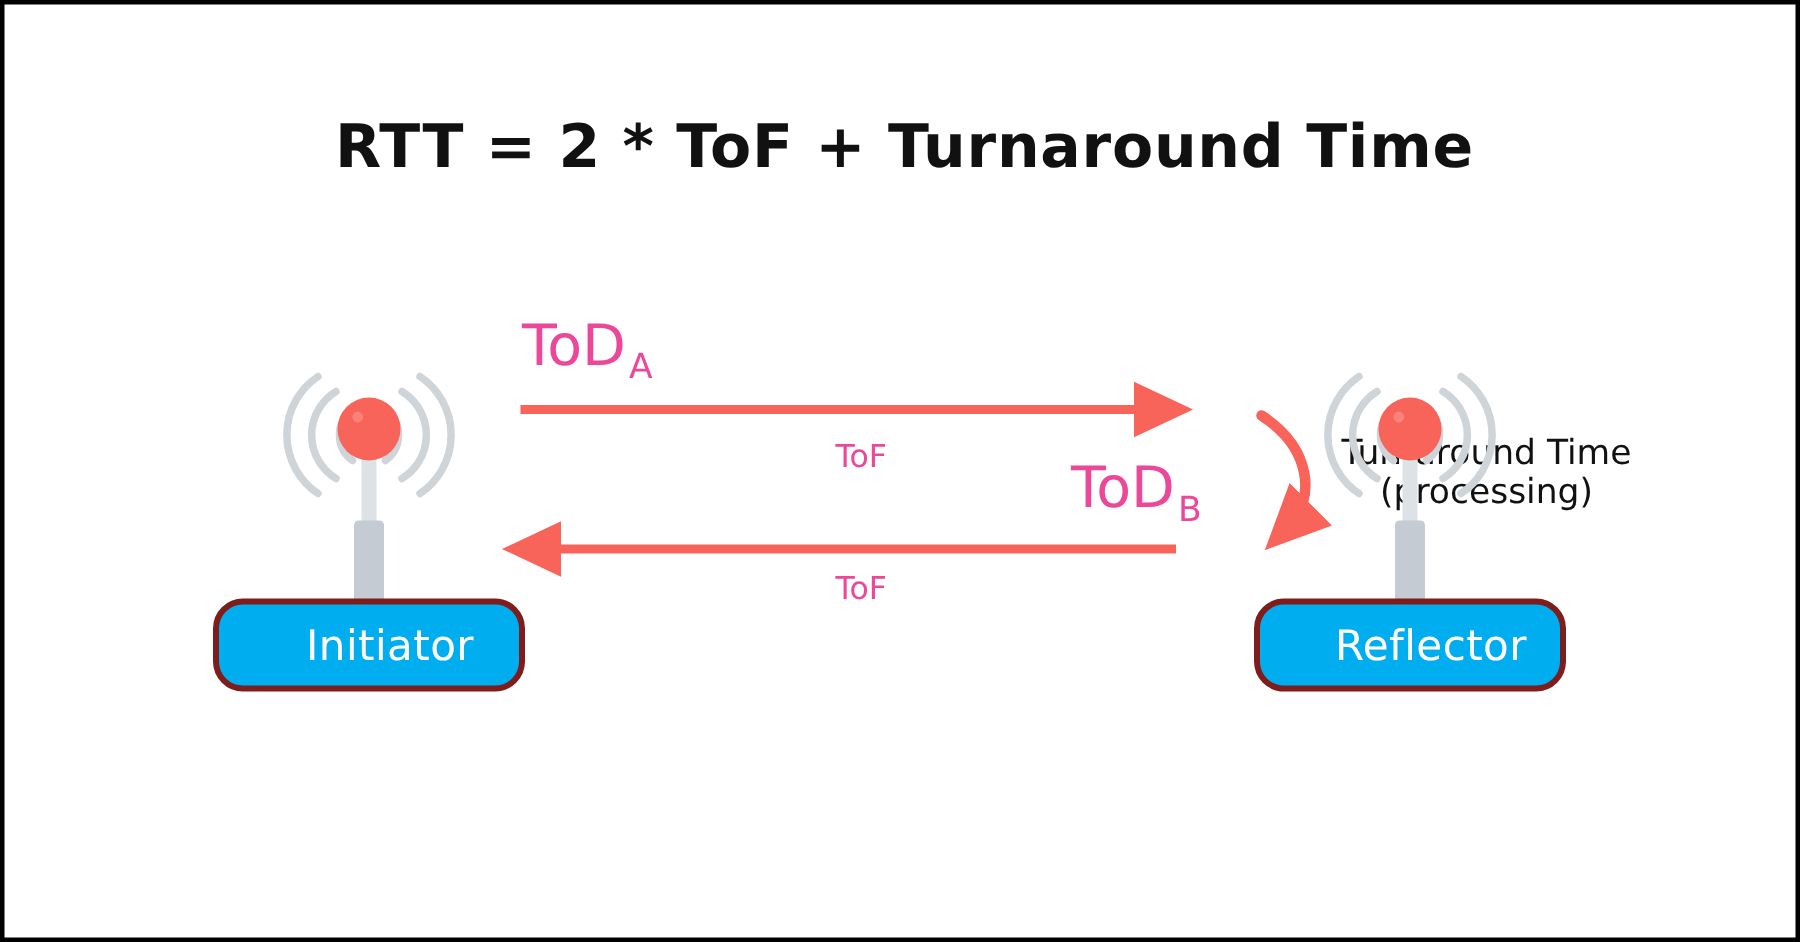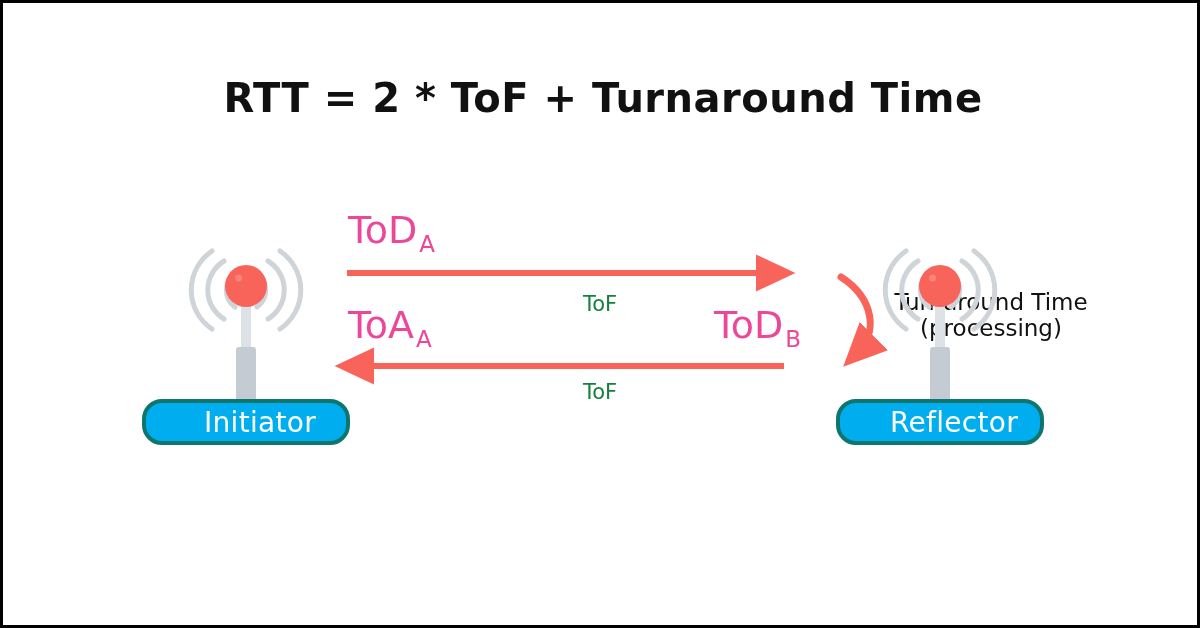--- a/index.html
+++ b/index.html
@@ -58,24 +58,23 @@
   .lbl-tod-a { left: 345px;  top: 208px; }
   .lbl-toa-b { left: 711px;  top: 208px; }
   .lbl-toa-a { left: 345px;  top: 303px; }
   .lbl-tod-b { left: 711px;  top: 303px; }
 
   
   .tof {
     position: absolute;
     font-family: "DejaVu Sans", sans-serif;
     font-size: 21px;
-    color: #15803d;
+    color: #ec4899;
     white-space: nowrap;
     line-height: 1;
-    margin-left: 26px;
   }
   .tof-top    { left: 554px; top: 291px; }
   .tof-bottom { left: 554px; top: 379px; }
 
   
   .arrow-svg {
     position: absolute;
     left: 0;
     top: 0;
     width: 1200px;
@@ -95,23 +94,23 @@
     font-size: 23px;
     line-height: 1.14;
     color: #111111;
     white-space: nowrap;
   }
 
   
   .node {
     position: absolute;
     width: 208px;
-    height: 46px;
+    height: 62px;
     background: #00AEEF;
-    border: 4px solid #0f766e;
+    border: 4px solid #7f1d1d;
     border-radius: 20px;
     box-sizing: border-box;
     display: flex;
     align-items: center;
     justify-content: center;
     padding-left: 28px;
   }
   .node-label {
     font-family: "DejaVu Sans", sans-serif;
     font-size: 28px;
@@ -156,23 +155,20 @@
     <line x1="781" y1="363" x2="352" y2="363" stroke="#F8635A" stroke-width="6" stroke-linecap="butt" marker-end="url(#head-left)"></line>
 
     <path d="M 838,274 C 872,296 874,330 856,348" fill="none" stroke="#F8635A" stroke-width="7" stroke-linecap="round" marker-end="url(#head-curve)"></path>
   </svg>
 
   <div class="tlabel lbl-tod-a">
     <span>ToD</span><span class="sub">A</span>
   </div>
 
 
-  <div class="tlabel lbl-toa-a">
-    <span>ToA</span><span class="sub">A</span>
-  </div>
 
   <div class="tlabel lbl-tod-b">
     <span>ToD</span><span class="sub">B</span>
   </div>
 
   <div class="tof tof-top">ToF</div>
   <div class="tof tof-bottom">ToF</div>
 
   <div class="turnaround">
     <div>Turnaround Time</div>

